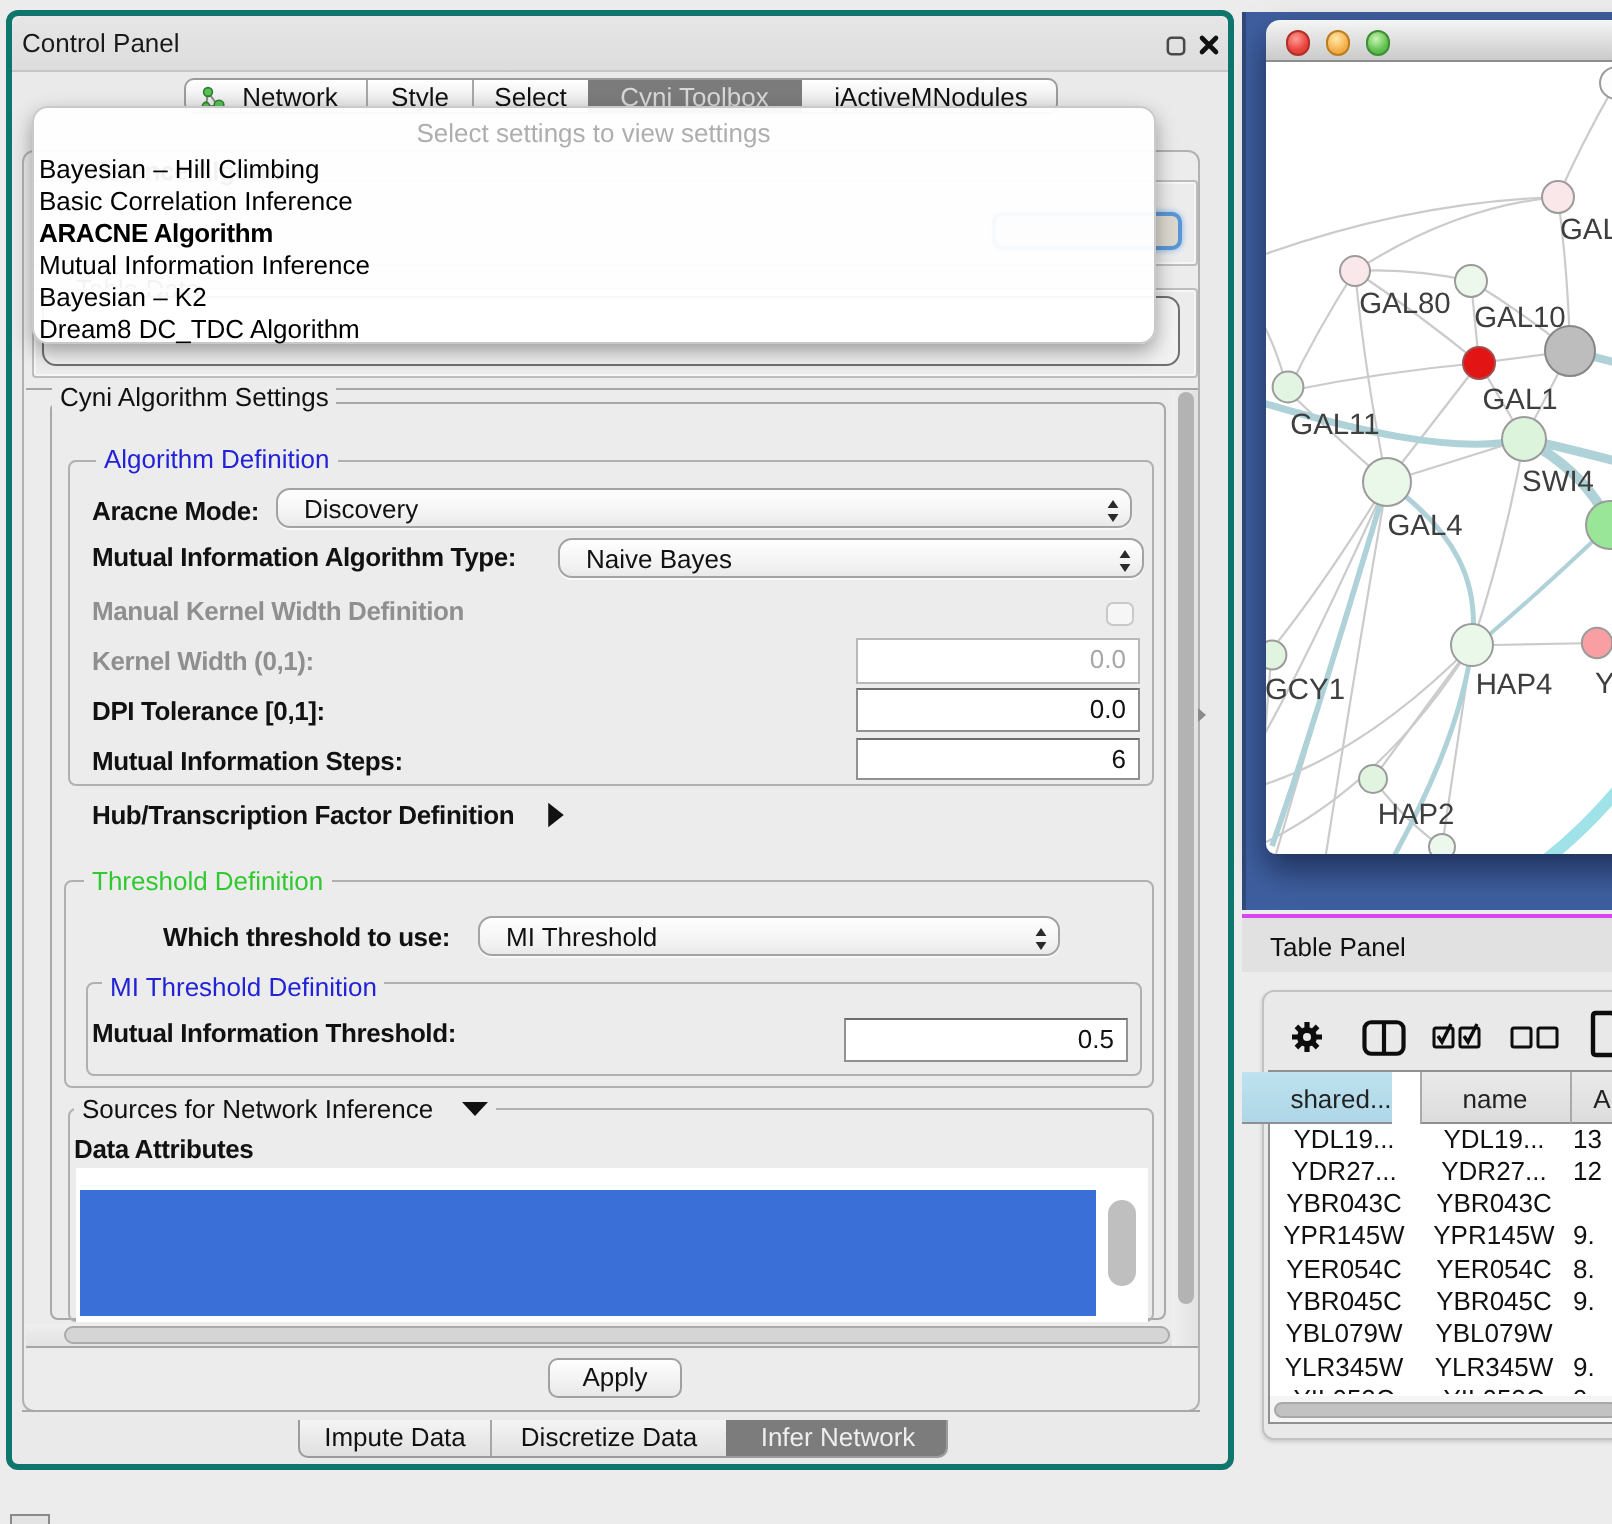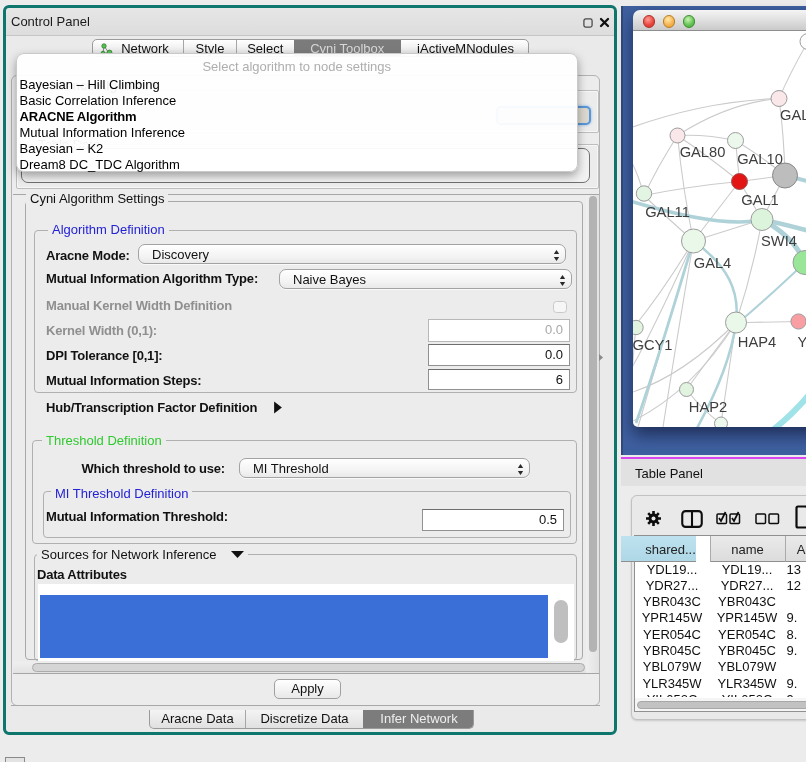--- a/index.html
+++ b/index.html
@@ -138,28 +138,28 @@
 
   <div class="abs" style="left:32px; top:576px; width:536px; height:77px; background:#fff;"></div>
   <div class="abs" style="left:33.8px; top:587.3px; width:508.7px; height:63.1px; background:#3b6fd8;"></div>
   <div class="abs" style="left:548px; top:592px; width:14px; height:43px; background:#bfbfbf; border-radius:7px;"></div>
 
   <div class="abs" style="left:268px; top:671px; width:67px; height:19.5px; background:linear-gradient(#ffffff,#e8e8e8); border:1px solid #a0a0a0; border-radius:5px; text-align:center; line-height:18px;">Apply</div>
 
   <div class="abs" style="left:5px; top:697px; width:589px; height:1px; background:#a8a8a8;"></div>
 
   <div class="abs" style="left:143px; top:702px; width:325px; height:19px; border:1px solid #9b9b9b; border-top:none; border-radius:0 0 5px 5px; background:linear-gradient(#f4f4f4,#e0e0e0); overflow:hidden;">
-    <div class="abs" style="left:0; top:0; width:95px; height:19px; text-align:center; line-height:17px;">Aracne Data</div>
+    <div class="abs" style="left:0; top:0; width:95px; height:19px; text-align:center; line-height:17px;">Impute Data</div>
     <div class="abs" style="left:95px; top:0; width:118px; height:19px; border-left:1px solid #a6a6a6; text-align:center; line-height:17px;">Discretize Data</div>
     <div class="abs" style="left:213px; top:0; width:112px; height:19px; background:#7c7c7c; color:#eeeeee; text-align:center; line-height:17px;">Infer Network</div>
   </div>
 </div>
 
 <div class="abs" style="left:15.5px; top:53px; width:562.5px; height:118.5px; background:rgba(255,255,255,.95); border:1px solid #c9c9c9; border-radius:8px; box-shadow:0 4px 10px rgba(0,0,0,.35); z-index:50;">
-  <div class="abs" style="left:0; right:0; top:5px; text-align:center; color:#aeaeae;">Select algorithm to node settings</div>
+  <div class="abs" style="left:0; right:0; top:5px; text-align:center; color:#aeaeae;">Select settings to view settings</div>
   <div class="abs" style="left:3px; top:23px; line-height:16px; color:#000;">
     Bayesian – Hill Climbing<br>
     Basic Correlation Inference<br>
     <span class="b">ARACNE Algorithm</span><br>
     Mutual Information Inference<br>
     Bayesian – K2<br>
     Dream8 DC_TDC Algorithm
   </div>
 </div>
 

